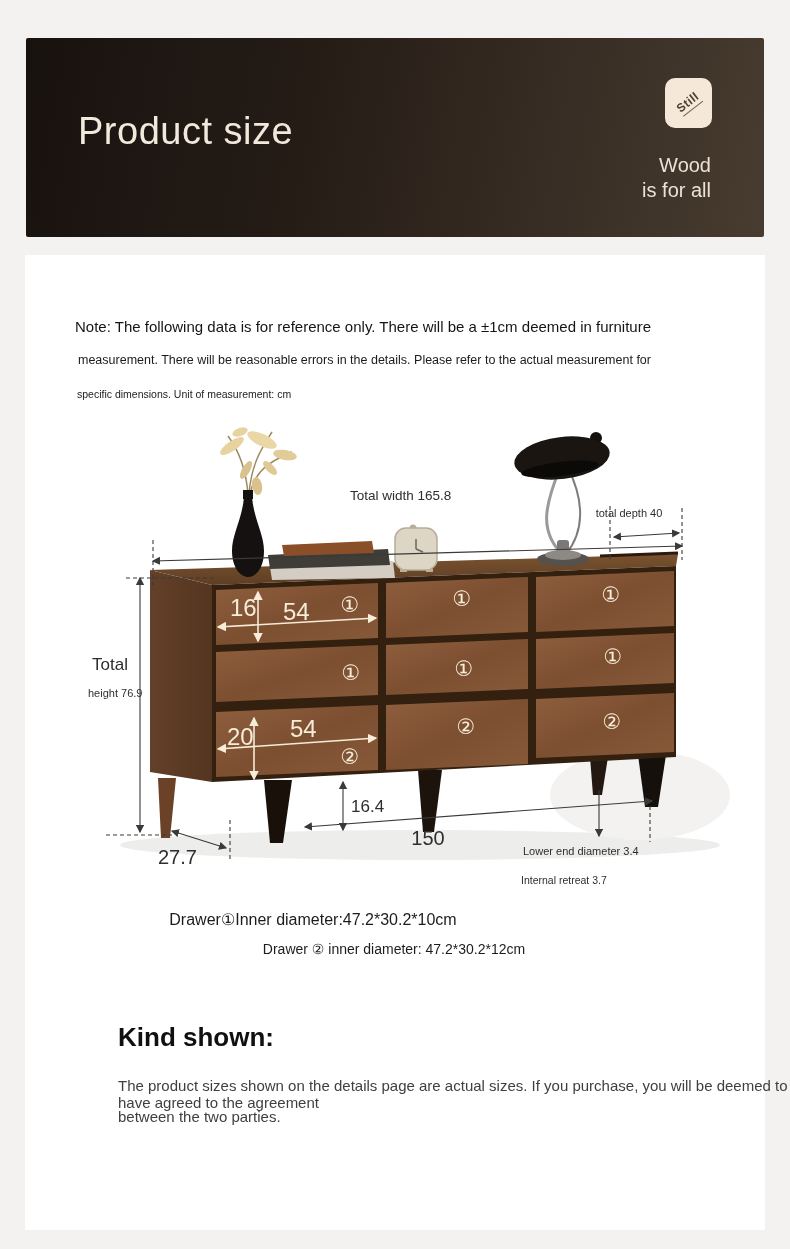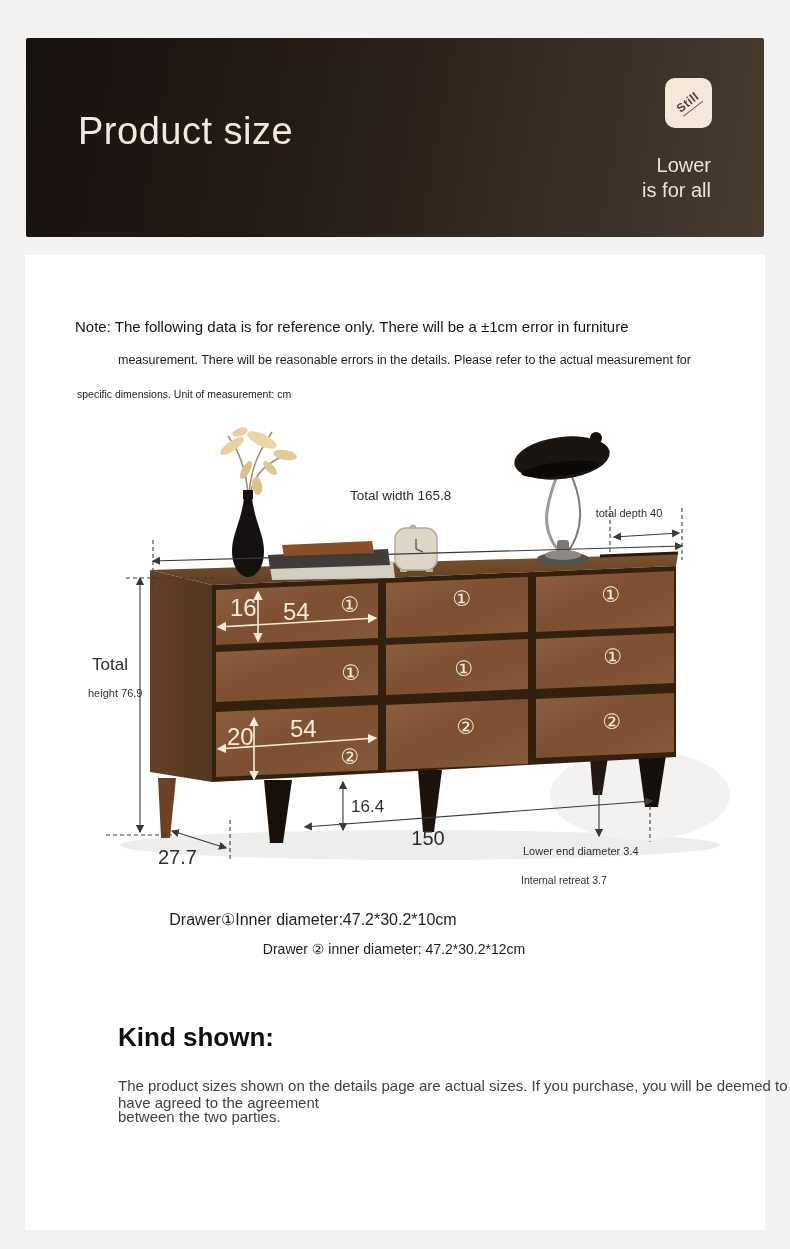--- a/index.html
+++ b/index.html
@@ -33,21 +33,21 @@
     position:absolute;right:53px;top:115px;text-align:right;
     font-size:20px;line-height:25px;color:#ece2d4;font-weight:400;
   }
   
   .card{
     position:absolute;left:25px;top:255px;width:740px;height:975px;
     background:#ffffff;
   }
   
   .note-1{position:absolute;left:75px;top:318px;font-size:15px;color:#151515;}
-  .note-2{position:absolute;left:78px;top:353px;font-size:12.5px;color:#1b1b1b;margin-left:40px;}
+  .note-2{position:absolute;left:78px;top:353px;font-size:12.5px;color:#1b1b1b;}
   .note-3{position:absolute;left:77px;top:388px;font-size:10.5px;color:#222;}
   
   .diagram{position:absolute;left:0;top:415px;width:790px;height:480px;}
   .dimtext{fill:#2e2e2e;}
   .wtext{fill:#f6ecd8;font-weight:500;}
   .circled{font-family:"DejaVu Sans", sans-serif;fill:#f6ecd8;}
   
   .spec-1{position:absolute;left:0;top:910px;width:626px;text-align:center;font-size:16px;color:#1c1c1c;}
   .spec-2{position:absolute;left:0;top:941px;width:788px;text-align:center;font-size:14px;color:#1c1c1c;}
   
@@ -57,28 +57,28 @@
 </style>
 </head>
 <body>
 
 <div class="banner">
   <div class="banner-title">Product size</div>
   <div class="brand-badge">
     <span>Still</span>
   </div>
   <div class="banner-tagline">
-    <div>Lower</div>
+    <div>Wood</div>
     <div>is for all</div>
   </div>
 </div>
 
 <div class="card"></div>
 
-<div class="note-1">Note: The following data is for reference only. There will be a ±1cm error in furniture</div>
+<div class="note-1">Note: The following data is for reference only. There will be a ±1cm deemed in furniture</div>
 <div class="note-2">measurement. There will be reasonable errors in the details. Please refer to the actual measurement for</div>
 <div class="note-3">specific dimensions. Unit of measurement: cm</div>
 
 <svg class="diagram" viewBox="0 415 790 480">
   <defs>
     <marker id="mD" viewBox="0 0 10 10" refX="8.5" refY="5" markerWidth="7.5" markerHeight="7.5" orient="auto-start-reverse">
       <path d="M0,0 L10,5 L0,10 z" fill="#3a3a3a"></path>
     </marker>
     <marker id="mW" viewBox="0 0 10 10" refX="8.5" refY="5" markerWidth="6" markerHeight="6" orient="auto-start-reverse">
       <path d="M0,0 L10,5 L0,10 z" fill="#f6ecd8"></path>

